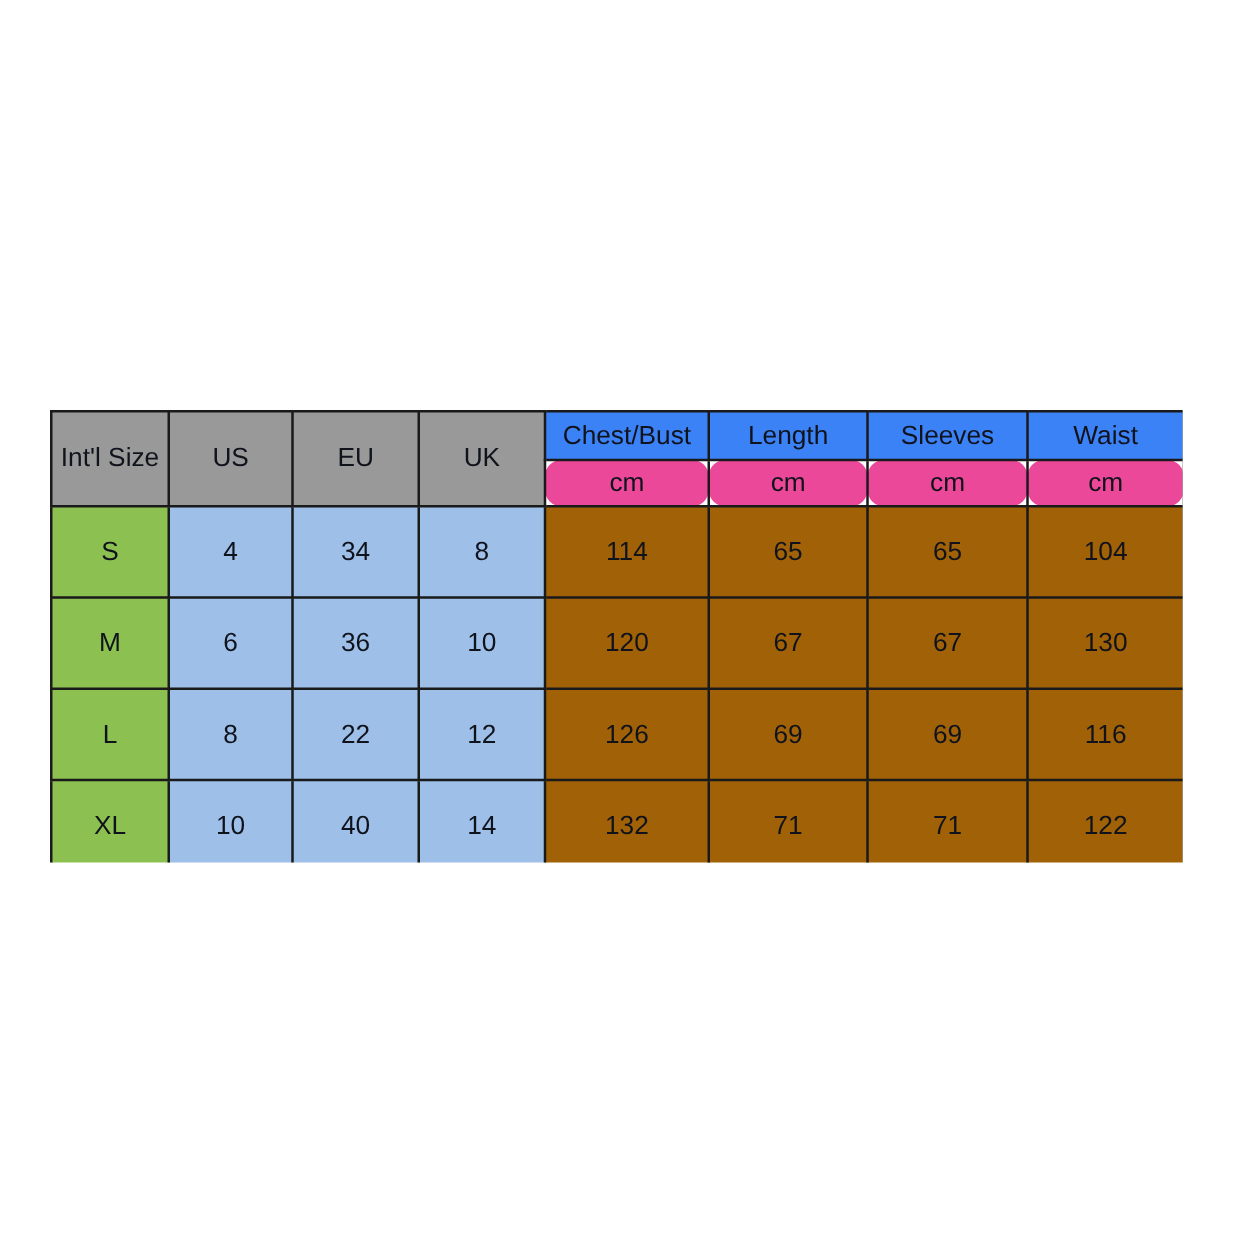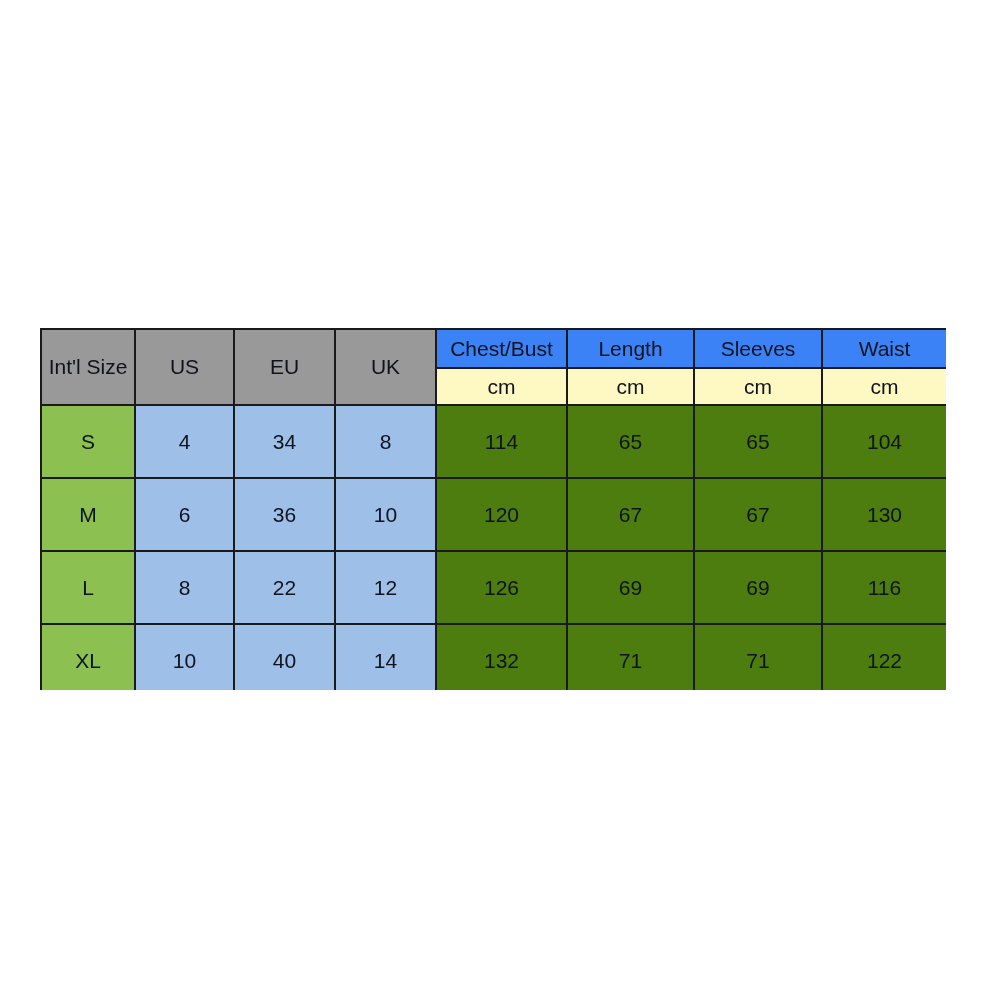--- a/index.html
+++ b/index.html
@@ -63,32 +63,33 @@
   
   th.hdr {
     background: #999999;
     height: 72px;
   }
   th.hdr-label {
     background: #3b82f6;
     height: 37px;
   }
   th.hdr-unit {
-    background: #fef9c3;
+    background: #ec4899;
     height: 35px;
     font-size: 18px;
+    border-radius: 13px;
   }
   th.hdr-intl { font-size: 20px; }
 
   
   tr.data-row td { height: 71px; }
 
   td.cell-size   { background: #8cc152; font-size: 21px; }
   td.cell-region { background: #9dbfe8; font-size: 21px; }
-  td.cell-meas   { background: #4d7c0f; font-size: 21px; }
+  td.cell-meas   { background: #a16207; font-size: 21px; }
 </style>
 </head>
 <body>
 
 <div id="page">
 
   <div id="chart-clip">
 
     <table class="size-chart">
       <colgroup>

